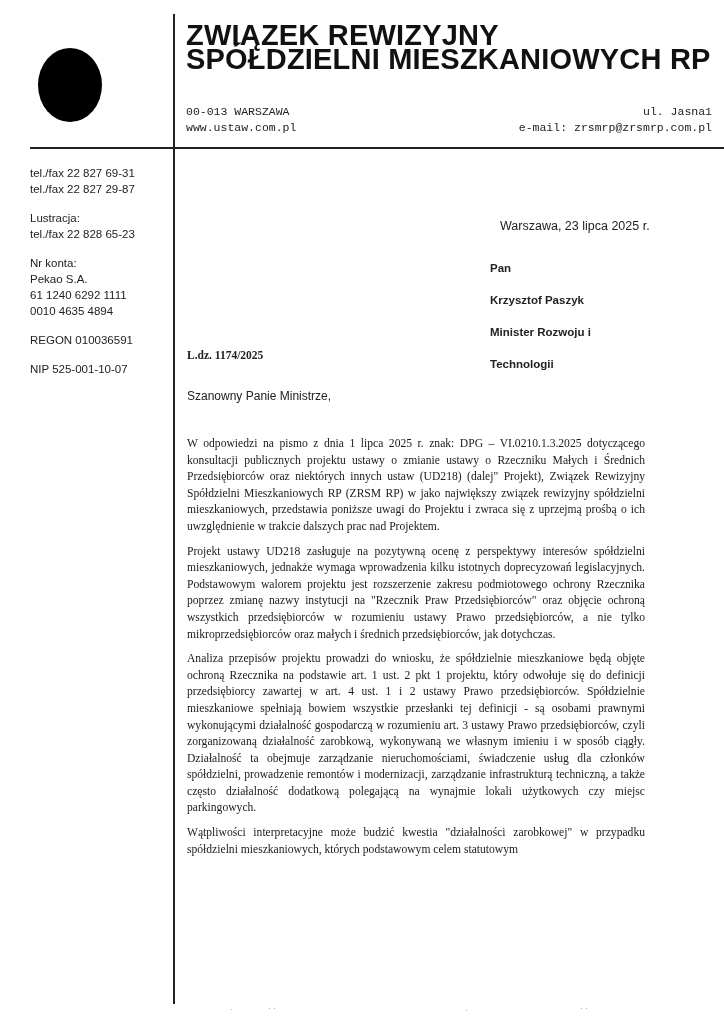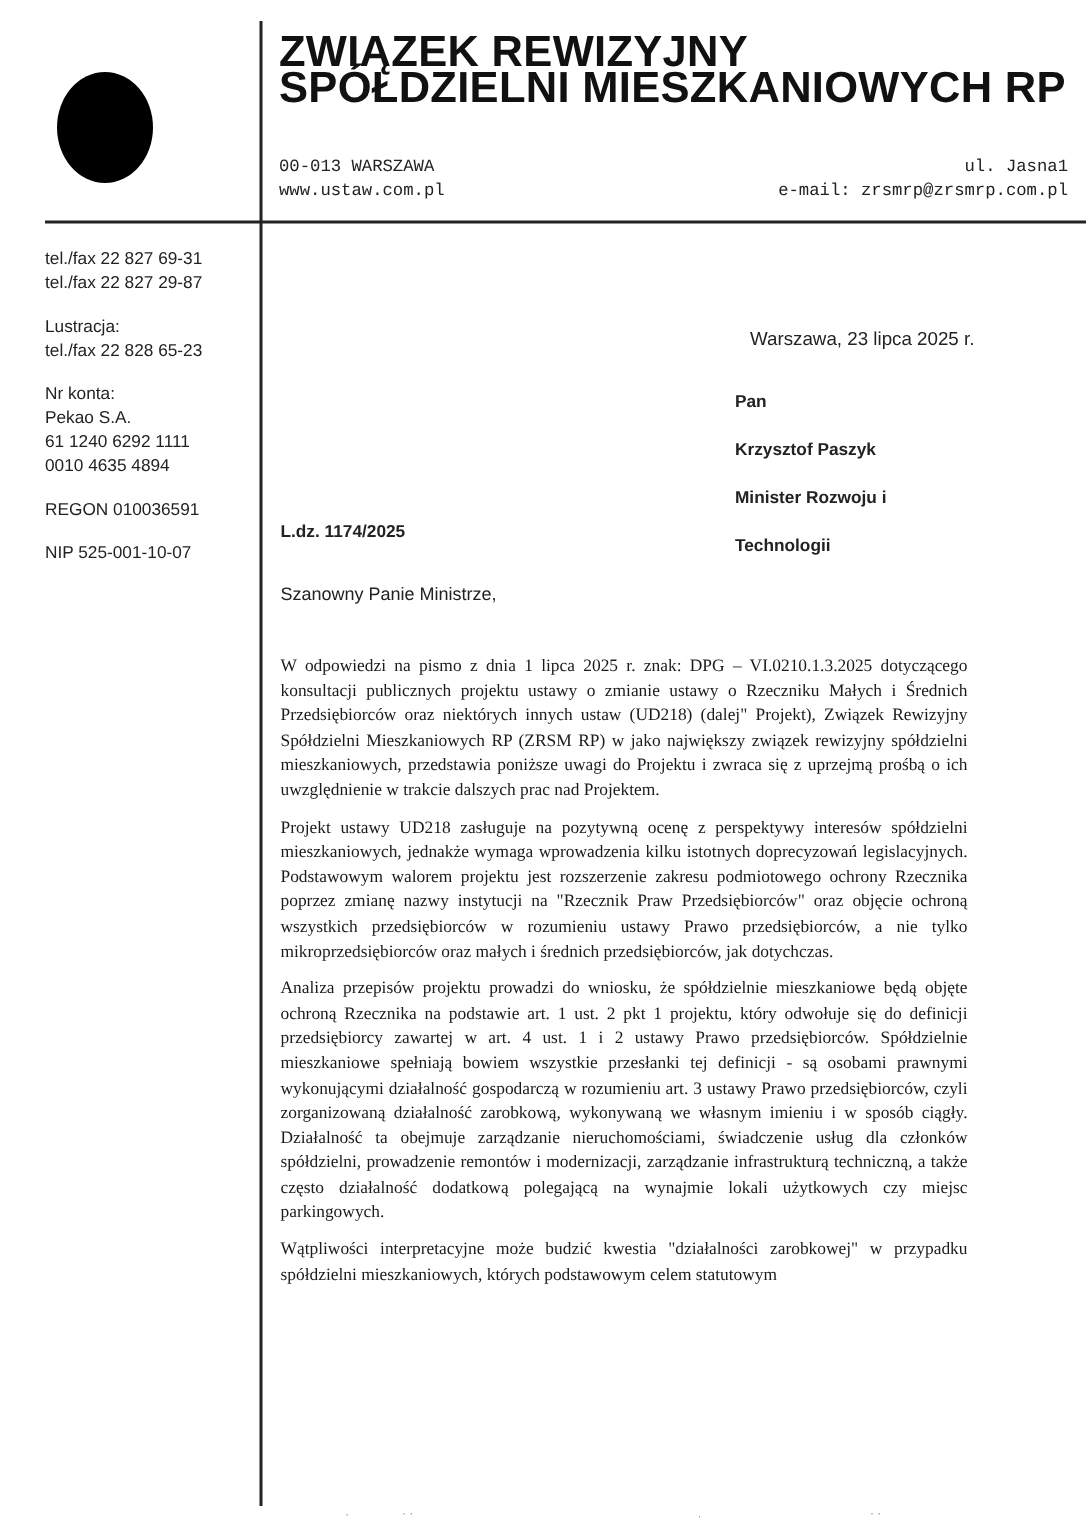--- a/index.html
+++ b/index.html
@@ -10,21 +10,21 @@
     .org-title { position: absolute; left: 186px; font-family: "Liberation Sans", sans-serif; font-size: 29px; letter-spacing: 0.2px; color: #111; white-space: nowrap; font-weight: bold; }
     .org-title.l1 { top: 19px; }
     .org-title.l2 { top: 43px; }
     .hdr-small { position: absolute; font-family: Liberation Mono, monospace; font-size: 11.5px; color: #222; white-space: nowrap; }
     .side { position: absolute; left: 30px; top: 165px; width: 140px; font-family: "Liberation Sans", sans-serif; font-size: 11.5px; line-height: 16px; color: #222; }
     .side .group { margin-bottom: 13px; }
     .side .line { display: block; white-space: nowrap; }
     .date { position: absolute; left: 500px; top: 190px; font-family: "Liberation Sans", sans-serif; font-size: 12.5px; color: #222; white-space: nowrap; margin-top: 29px; }
     .addressee { position: absolute; left: 490px; top: 245px; font-family: "Liberation Sans", sans-serif; font-weight: bold; font-size: 11.5px; line-height: 18px; color: #222; }
     .addressee .line { display: block; white-space: nowrap; margin-top: 14px; }
-    .ldz { position: absolute; left: 187px; top: 349px; font-family: Liberation Sans, sans-serif; font-weight: bold; font-size: 11.5px; color: #222; }
+    .ldz { position: absolute; left: 187px; top: 349px; font-family: Liberation Serif, serif; font-weight: bold; font-size: 11.5px; color: #222; }
     .salutation { position: absolute; left: 187px; top: 389px; font-family: "Liberation Sans", sans-serif; font-size: 12px; color: #222; text-align: right; }
     .body-text { position: absolute; left: 187px; top: 436px; width: 458px; font-family: Liberation Serif, serif; font-size: 11.6px; line-height: 16.6px; color: #1a1a1a; text-align: justify; }
     .body-text p { margin: 0 0 8px 0; }
     .dots { position: absolute; font-size: 8px; color: #999; font-family: "Liberation Sans", sans-serif; }
   </style>
 </head>
 <body>
 
 <div class="logo"></div>
 <div class="vline"></div>

